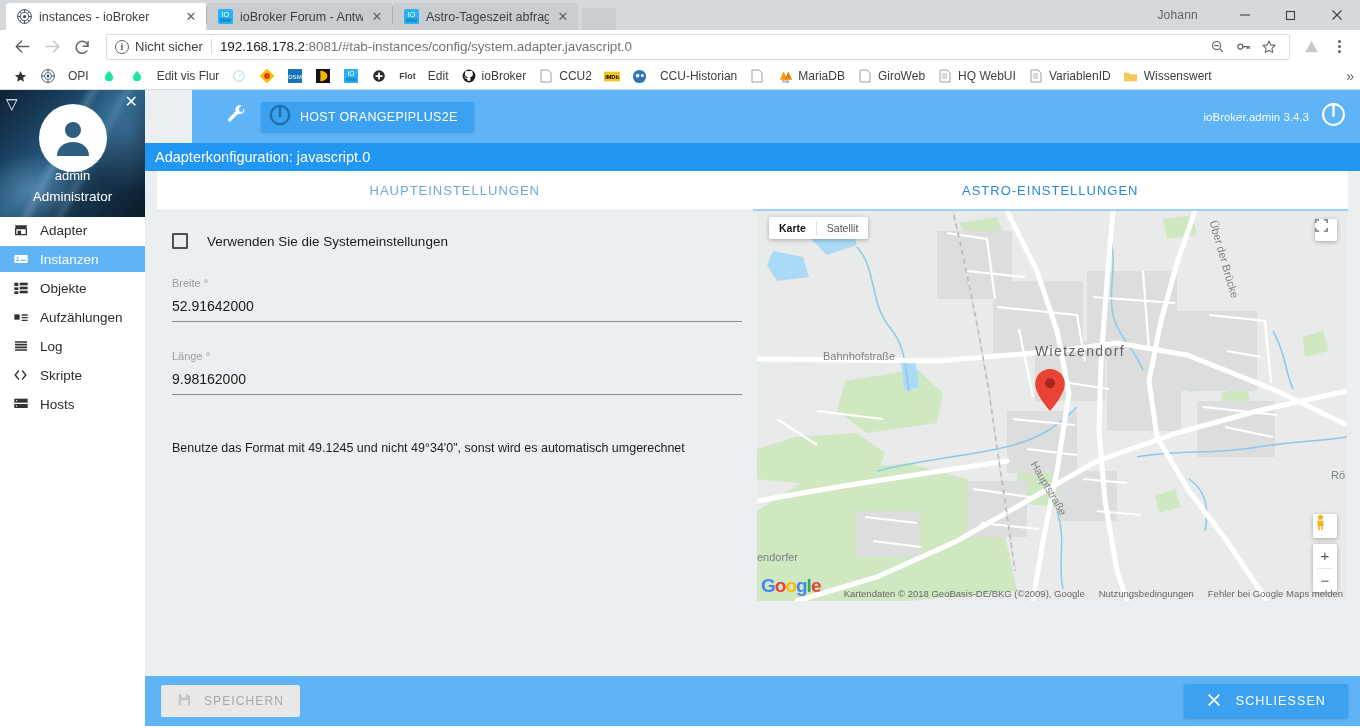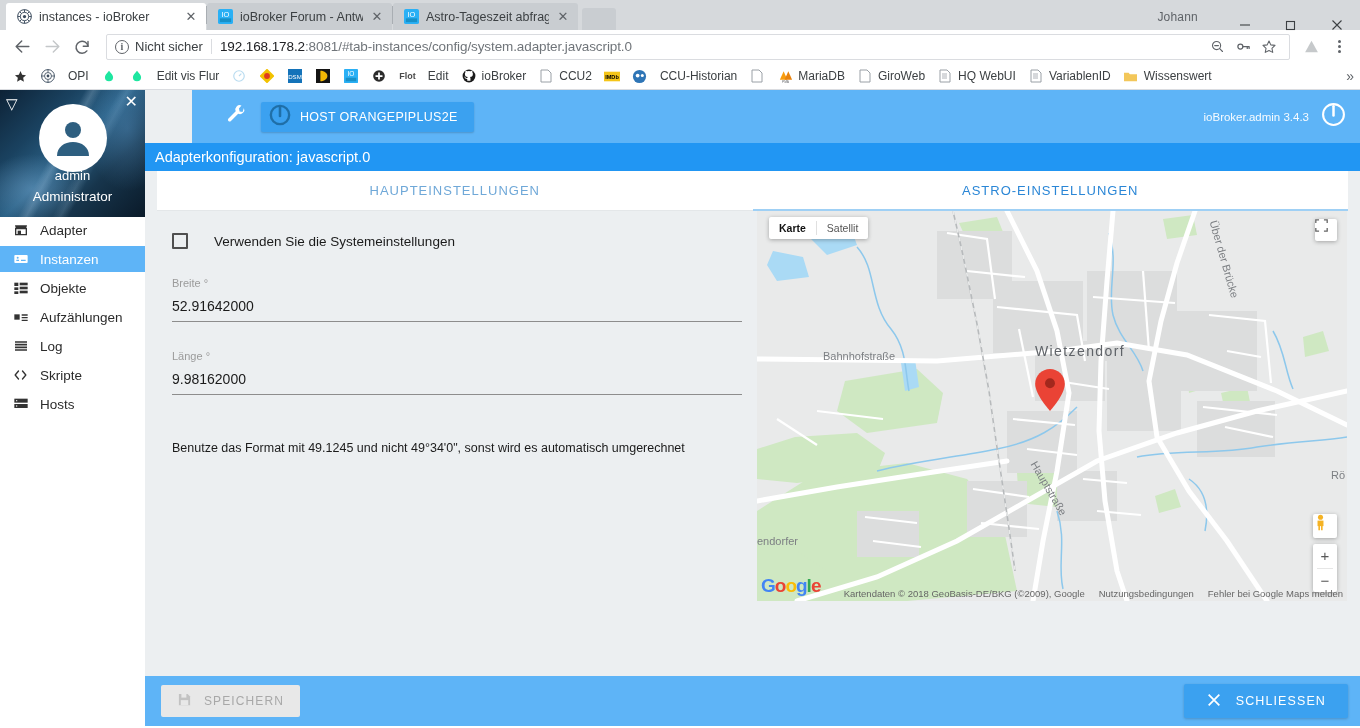--- a/index.html
+++ b/index.html
@@ -36,22 +36,22 @@
     flex: 0 0 14px; width: 14px; height: 14px; line-height: 14px;
     text-align: center; font-size: 13px; color: #5f6368;
   }
   .tab-sep { width:1px; height:18px; background:#a9aeb3; align-self:center; }
   .newtab {
     width: 34px; height: 22px; background: #c9cdd1;
     border-top-left-radius: 3px; border-top-right-radius: 3px;
     margin-left: 4px; align-self: flex-end;
   }
   .winbtns {
-    position: absolute; right: 0; top: 10px; height: 29px;
-    display: flex; align-items: flex-start;
+    position: absolute; right: 0; top: 0; height: 29px;
+    display: flex; align-items: center;
   }
   .user-name { font-size: 12px; color: #5f6368; margin-right: 24px; letter-spacing:.2px;}
   .winbtn { width: 46px; height: 30px; display: flex; align-items: center; justify-content: center; color:#3c4043; }
 
   .navbar {
     height: 33px; background: #fff; display: flex; align-items: center;
     padding: 0 8px; gap: 2px;
   }
   .navicon { width: 28px; height: 28px; display: flex; align-items: center; justify-content: center; color: #5f6368; }
   .navicon.fwd { color: #c4c7c9; }
@@ -153,21 +153,21 @@
     position: relative;
   }
   .tab-btn.active { color: #2a86d6; }
   .tab-btn.active::after {
     content: ""; position: absolute; left: 0; right: 0; bottom: -1px;
     height: 2px; background: #9fd0f5;
   }
   .body-area { flex: 1 1 auto; background: #eceff1; display: flex; position: relative; min-height:0;}
 
   .form-col { width: 600px; flex: 0 0 600px; padding: 22px 0 0 15px; }
-  .cb-row { display: flex; align-items: center; gap: 26px; }
+  .cb-row { display: flex; align-items: center; gap: 19px; }
   .cbox { width: 16px; height: 16px; border: 2px solid #4f4f4f; border-radius: 1px; background: transparent; }
   .cb-label { font-size: 13.5px; color: #1b1b1b; }
   .field { margin-top: 28px; width: 570px; }
   .field-label { font-size: 11px; color: #9b9b9b; }
   .field-value {
     font-size: 14px; color: #1b1b1b; padding: 9px 0 7px 0;
     border-bottom: 1px solid #8d8d8d;
   }
   .hint { margin-top: 46px; font-size: 12.5px; color: #1b1b1b; }
 
@@ -756,21 +756,21 @@
                 </g>
 
                 <path d="M196 0 C210 60 222 120 232 180 C240 240 250 300 258 360" stroke="#b7babc" stroke-width="1.6" fill="none"></path>
                 <path d="M196 0 C210 60 222 120 232 180 C240 240 250 300 258 360" stroke="#e9eaea" stroke-width="1.6" fill="none" stroke-dasharray="4 5"></path>
               </svg>
 
               <div class="map-label big" style="left:278px; top:132px;">Wietzendorf</div>
               <div class="map-label" style="left:66px; top:139px;">Bahnhofstraße</div>
               <div class="map-label" style="left:462px; top:8px; transform: rotate(74deg); transform-origin: left top;">Über der Brücke</div>
               <div class="map-label" style="left:282px; top:248px; transform: rotate(60deg); transform-origin: left top;">Hauptstraße</div>
-              <div class="map-label" style="left:0px; top:324px;">endorfer</div>
+              <div class="map-label" style="left:0px; top:340px;">endorfer</div>
               <div class="map-label" style="left:574px; top:258px;">Rö</div>
 
               <div style="position:absolute; left:278px; top:158px;">
                 <svg width="30" height="42" viewBox="0 0 24 34">
                     <path d="M12 0C5.4 0 0 5.4 0 12c0 9 12 22 12 22s12-13 12-22c0-6.6-5.4-12-12-12z" fill="#ea4335"></path>
                     <circle cx="12" cy="11.5" r="4" fill="#a3281d"></circle>
                   </svg>
               </div>
 
               <div class="mapcontrol mt-toggle">

